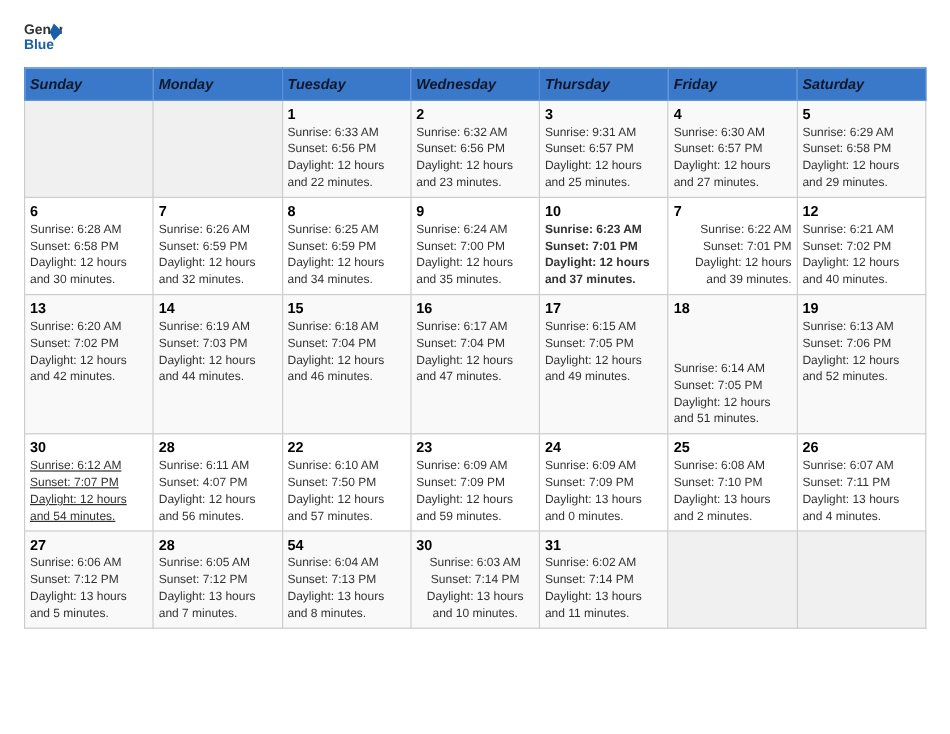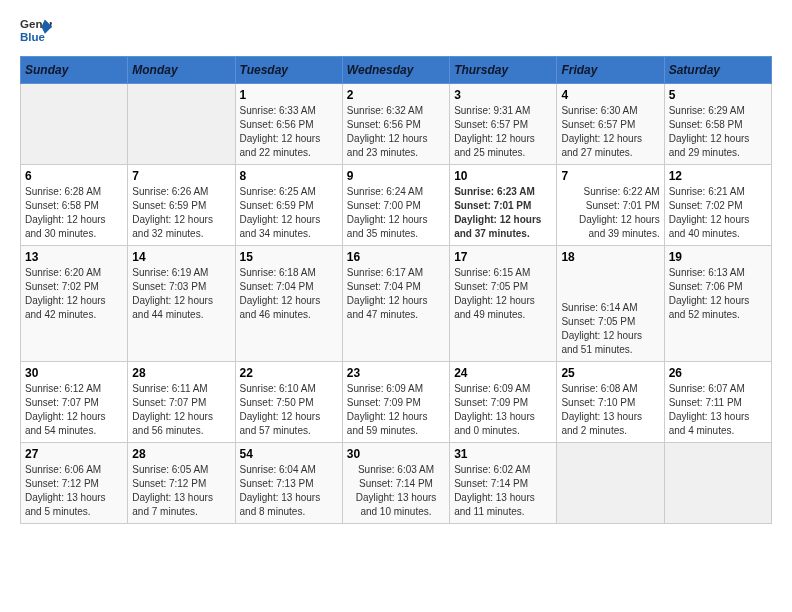--- a/index.html
+++ b/index.html
@@ -246,29 +246,29 @@
           <span class="day-num">19</span>
           <div class="day-info" style="white-space: pre-line;">Sunrise: 6:13 AM
 Sunset: 7:06 PM
 Daylight: 12 hours
 and 52 minutes.</div>
         </td>
       </tr>
       <tr>
         <td>
           <span class="day-num">30</span>
-          <div class="day-info" style="white-space: pre-line;">Sunrise: 6:12 AM
+          <div class="day-info" style="white-space: pre-line; text-decoration: underline;">Sunrise: 6:12 AM
 Sunset: 7:07 PM
 Daylight: 12 hours
 and 54 minutes.</div>
         </td>
         <td>
           <span class="day-num">28</span>
           <div class="day-info" style="white-space: pre-line;">Sunrise: 6:11 AM
-Sunset: 7:07 PM
+Sunset: 4:07 PM
 Daylight: 12 hours
 and 56 minutes.</div>
         </td>
         <td>
           <span class="day-num">22</span>
           <div class="day-info" style="white-space: pre-line;">Sunrise: 6:10 AM
 Sunset: 7:50 PM
 Daylight: 12 hours
 and 57 minutes.</div>
         </td>

